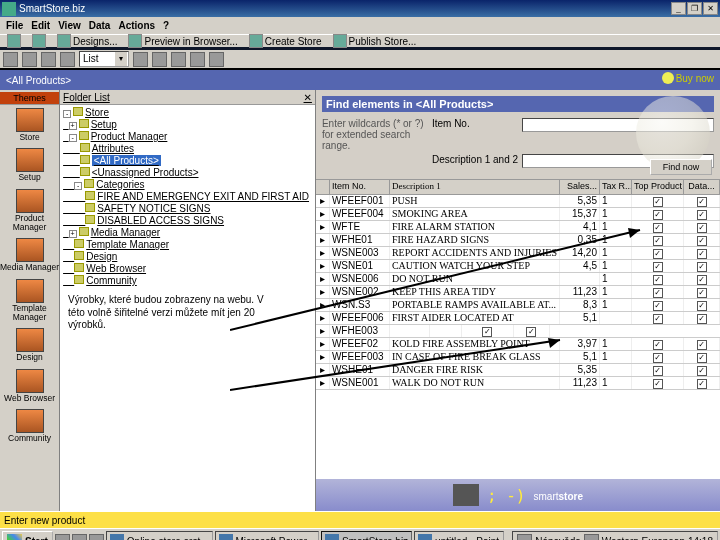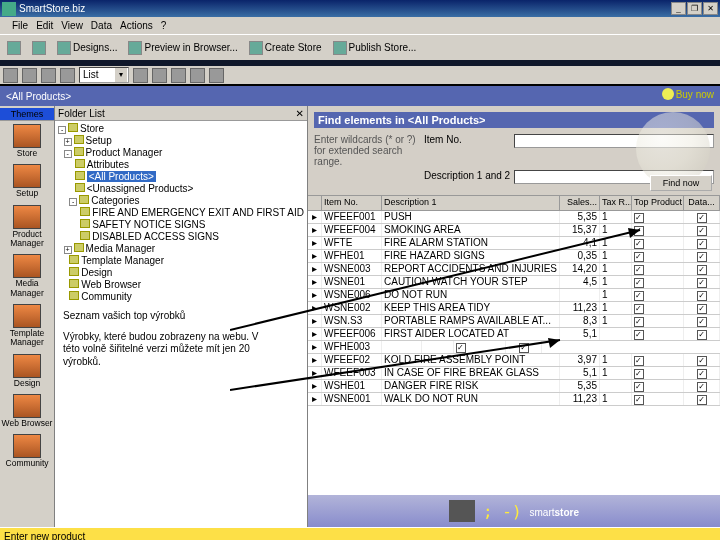--- a/index.html
+++ b/index.html
@@ -1,38 +1,38 @@
 <!DOCTYPE html>
 <html><head>
 <meta charset="utf-8">
 <style>
   * { margin: 0; padding: 0; box-sizing: border-box; font-family: Tahoma, sans-serif; font-size: 10px; }
   body { width: 720px; height: 540px; background: #3b6ea5; overflow: hidden; position: relative; }
   .titlebar { height: 17px; background: linear-gradient(#0a246a, #3a6ea5); display: flex; align-items: center; padding: 0 2px; color: #fff; }
   .titlebar .icon { width: 14px; height: 14px; background: #4a8; margin-right: 3px; }
   .window-btns { margin-left: auto; display: flex; gap: 1px; }
   .window-btns span { width: 15px; height: 13px; background: #d4d0c8; border: 1px solid #888; text-align: center; line-height: 11px; font-size: 8px; color: #000; }
-  .menubar { height: 17px; background: #d4d0c8; display: flex; align-items: center; padding: 0 12px; gap: 8px; color: #000; }
-  .toolbar { height: 32px; background: #d4d0c8; border-top: 1px solid #fff; border-bottom: 6px solid #0f172a; display: flex; align-items: center; padding: 0 3px; gap: 3px; }
+  .menubar { height: 17px; background: #d4d0c8; display: flex; align-items: center; padding: 0 6px; gap: 8px; color: #000; font-weight: bold; }
+  .toolbar { height: 16px; background: #d4d0c8; border-top: 1px solid #fff; border-bottom: 3px solid #0f172a; display: flex; align-items: center; padding: 0 3px; gap: 3px; }
   .tbtn { display: flex; align-items: center; gap: 2px; padding: 1px 4px; color: #000; }
   .tbtn .ti { width: 14px; height: 14px; background: #6a9; border: 1px solid #888; }
   .toolbar2 { height: 20px; background: #d4d0c8; border-bottom: 2px solid #000000; display: flex; align-items: center; padding: 0 3px; gap: 4px; }
   .smico { width: 15px; height: 15px; background: #999; border: 1px solid #666; }
   .combo { height: 16px; background: #fff; border: 1px inset #999; padding: 0 14px 0 3px; min-width: 50px; line-height: 14px; position: relative; }
   .combo::after { content: "▾"; position: absolute; right: 1px; top: 0; font-size: 8px; background: #d4d0c8; width: 12px; text-align: center; }
   .headerbar { height: 20px; background: #5566b0; color: #fff; display: flex; align-items: center; padding: 0 6px; position: relative; }
   .buynow { position: absolute; right: 6px; top: 2px; color: #cc0; display: flex; align-items: center; gap: 2px; margin-left: 12px; }
   .buynow::before { content: ""; width: 12px; height: 12px; background: #ee5; border-radius: 50%; }
   .workarea { display: flex; height: 421px; }
   .leftbar { width: 68px; background: #d4d0c8; border-right: 1px solid #808080; display: flex; flex-direction: column; align-items: center; padding-top: 2px; }
-  .leftbar .hdr { width: 100%; background: #1d4ed8; text-align: center; padding: 1px 0; border-bottom: 1px solid #999; font-size: 9px; }
+  .leftbar .hdr { width: 100%; background: #c2410c; text-align: center; padding: 1px 0; border-bottom: 1px solid #999; font-size: 9px; }
   .lbitem { display: flex; flex-direction: column; align-items: center; padding: 3px 0; width: 100%; color: #000; }
   .lbitem .bigico { width: 28px; height: 24px; background: linear-gradient(#e84,#a52); border: 1px solid #444; margin-bottom: 1px; }
   .lbitem span { font-size: 8.5px; text-align: center; line-height: 1.1; }
-  .tree-panel { width: 290px; background: #fff; border-right: 1px solid #808080; display: flex; flex-direction: column; position: relative; }
+  .tree-panel { width: 290px; background: #fff; border-right: 1px solid #808080; display: flex; flex-direction: column; position: relative; text-decoration: underline; }
   .tree-hdr { height: 15px; background: #d4d0c8; border-bottom: 1px solid #999; display: flex; align-items: center; padding: 0 3px; font-size: 9px; }
   .tree-hdr .close { margin-left: auto; }
   .tree { padding: 2px 3px; color: #000; font-size: 9px; line-height: 12px; }
   .tree div { white-space: pre; }
   .tree .boxed { width: 8px; height: 8px; border: 1px solid #888; display: inline-block; text-align: center; line-height: 6px; font-size: 7px; margin-right: 2px; }
   .tree .fico { width: 10px; height: 9px; display: inline-block; background: #cc6; border: 1px solid #990; margin-right: 2px; }
   .tree .sel { background: #316ac5; color: #fff; padding: 0 2px; }
   .overlay { position: absolute; left: 6px; top: 200px; width: 210px; background: #fff; color: #000; font-family: 'Times New Roman', serif; font-size: 17px; line-height: 1.25; padding: 4px 2px 12px; z-index: 20; }
   .overlay p { margin-bottom: 8px; }
   .right-panel { flex: 1; background: #d4cfc7; display: flex; flex-direction: column; }
@@ -44,24 +44,24 @@
   .findrow input { flex: 1; height: 14px; border: 1px inset #999; font-size: 9px; }
   .findbtn { position: absolute; right: 8px; bottom: 4px; width: 62px; height: 16px; background: #d4d0c8; border: 1px outset #fff; font-size: 9px; }
   .c3d { position: absolute; right: 10px; top: 6px; width: 74px; height: 74px; border-radius: 50%; background: radial-gradient(circle at 35% 35%, #f8f7f2 0%, #eceade 45%, #d8d5c8 75%, #cfccc0 100%); opacity: 0.5; }
   .grid { flex: 1; background: #fff; overflow: hidden; }
   .ghdr { display: flex; background: #d4d0c8; border-bottom: 1px solid #999; height: 15px; }
   .ghdr div { border-right: 1px solid #999; padding: 1px 2px; font-size: 9px; overflow: hidden; white-space: nowrap; }
   .grow { display: flex; border-bottom: 1px solid #ccc; height: 13px; font-size: 9px; }
   .grow div { border-right: 1px solid #eee; padding: 0 2px; overflow: hidden; white-space: nowrap; }
   .col-ico { width: 14px; text-align: center; }
   .col-no { width: 60px; }
-  .col-desc { flex: 1; }
+  .col-desc { flex: 1; font-family: Liberation Serif, serif; }
   .col-sales { width: 40px; text-align: right; }
   .col-tax { width: 32px; }
-  .col-top { width: 52px; text-align: left; }
+  .col-top { width: 52px; text-align: center; }
   .col-data { width: 36px; text-align: center; }
   .chk { display: inline-block; width: 10px; height: 10px; border: 1px solid #555; background: #fff; line-height: 8px; font-size: 8px; }
   .banner { height: 32px; background: linear-gradient(#b2b4d9,#888ccc); display: flex; align-items: center; justify-content: center; gap: 8px; }
   .banner .cart { width: 26px; height: 22px; background: #555; }
   .banner .smile { color: #ffeb3b; font-size: 16px; font-family: monospace; }
   .banner .brand { color: #fff; font-size: 16px; }
   .brand b { font-weight: bold; }
   .statusbar { height: 17px; background: #fde047; border-top: 1px solid #fff; display: flex; align-items: center; padding: 0 4px; font-size: 9px; }
   .taskbar { height: 25px; background: #d4d0c8; border-top: 1px solid #fff; display: flex; align-items: center; padding: 0 2px; gap: 2px; }
   .start { height: 20px; background: #d4d0c8; border: 1px outset #fff; display: flex; align-items: center; padding: 0 4px; gap: 3px; font-weight: bold; }
@@ -194,21 +194,20 @@
       <div>        <span class="fico"></span><span>SAFETY NOTICE SIGNS</span></div>
       <div>        <span class="fico"></span><span>DISABLED ACCESS SIGNS</span></div>
       <div>  <span class="boxed">+</span><span class="fico"></span><span>Media Manager</span></div>
       <div>    <span class="fico"></span><span>Template Manager</span></div>
       <div>    <span class="fico"></span><span>Design</span></div>
       <div>    <span class="fico"></span><span>Web Browser</span></div>
       <div>    <span class="fico"></span><span>Community</span></div>
     </div>
 
     <div class="overlay">
-      <p>Seznam vašich top výrobků</p>
       <p>Výrobky, které budou zobrazeny na webu. V této volně šiřitelné verzi můžete mít jen 20 výrobků.</p>
     </div>
   </div>
 
   <div class="right-panel">
     <div class="findbox">
       <div class="c3d"></div>
       <div class="title">Find elements in &lt;All Products&gt;</div>
       <div class="findrow">
         <div class="hint">Enter wildcards (* or ?) for extended search range.</div>

